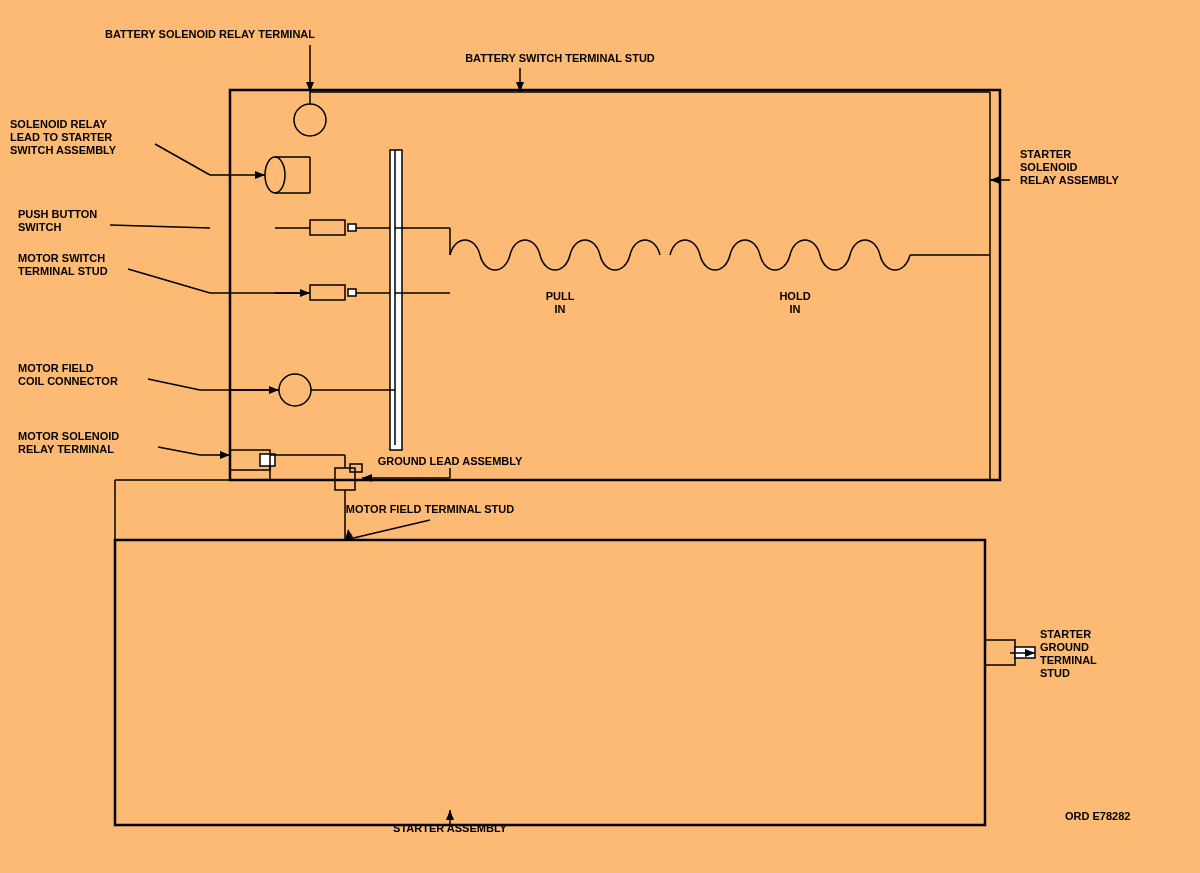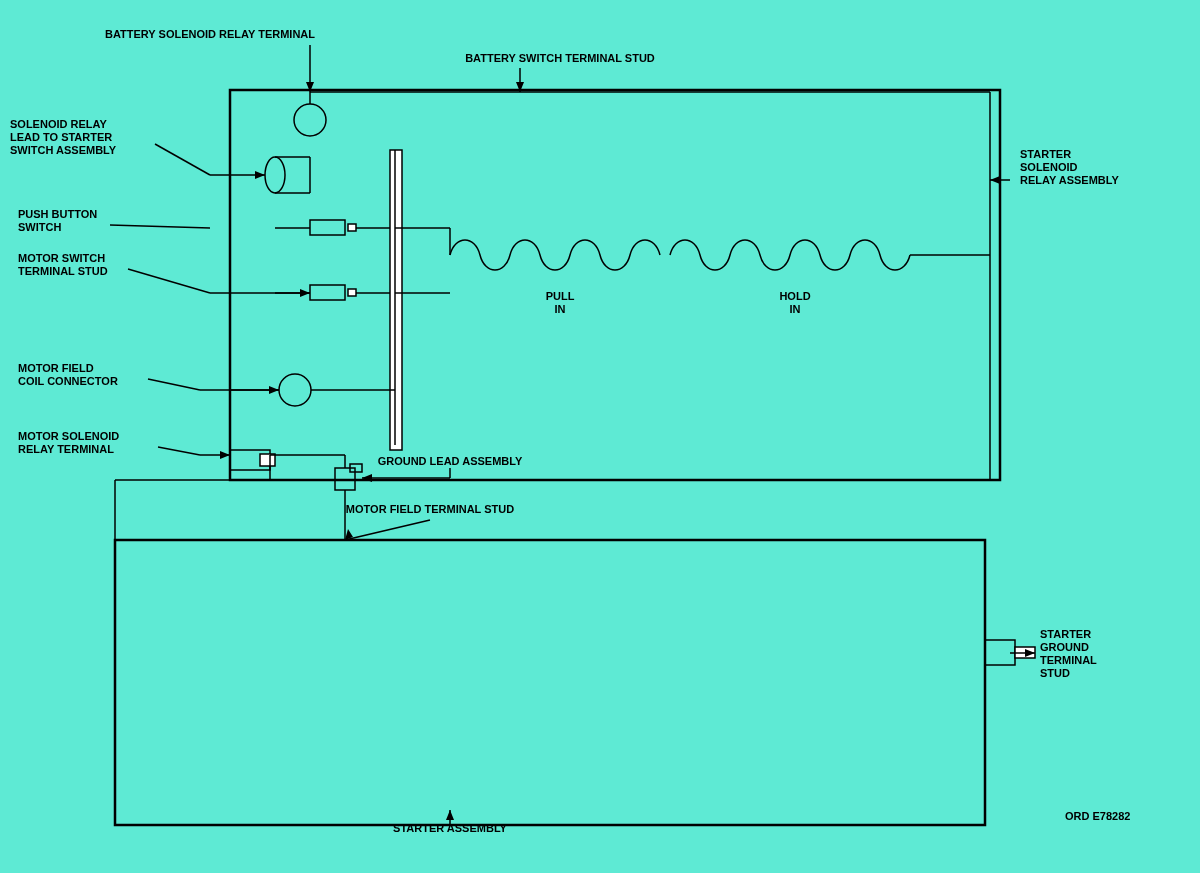--- a/index.html
+++ b/index.html
@@ -8,21 +8,21 @@
       height: 873px;
       background: #ffffff;
       font-family: Arial, sans-serif;
       overflow: hidden;
       position: relative;
     }
     .diagram-container {
       width: 1200px;
       height: 873px;
       position: relative;
-      background: #5eead4;
+      background: #fdba74;
     }
     svg {
       position: absolute;
       top: 0;
       left: 0;
       width: 1200px;
       height: 873px;
     }
   </style>
 </head>

